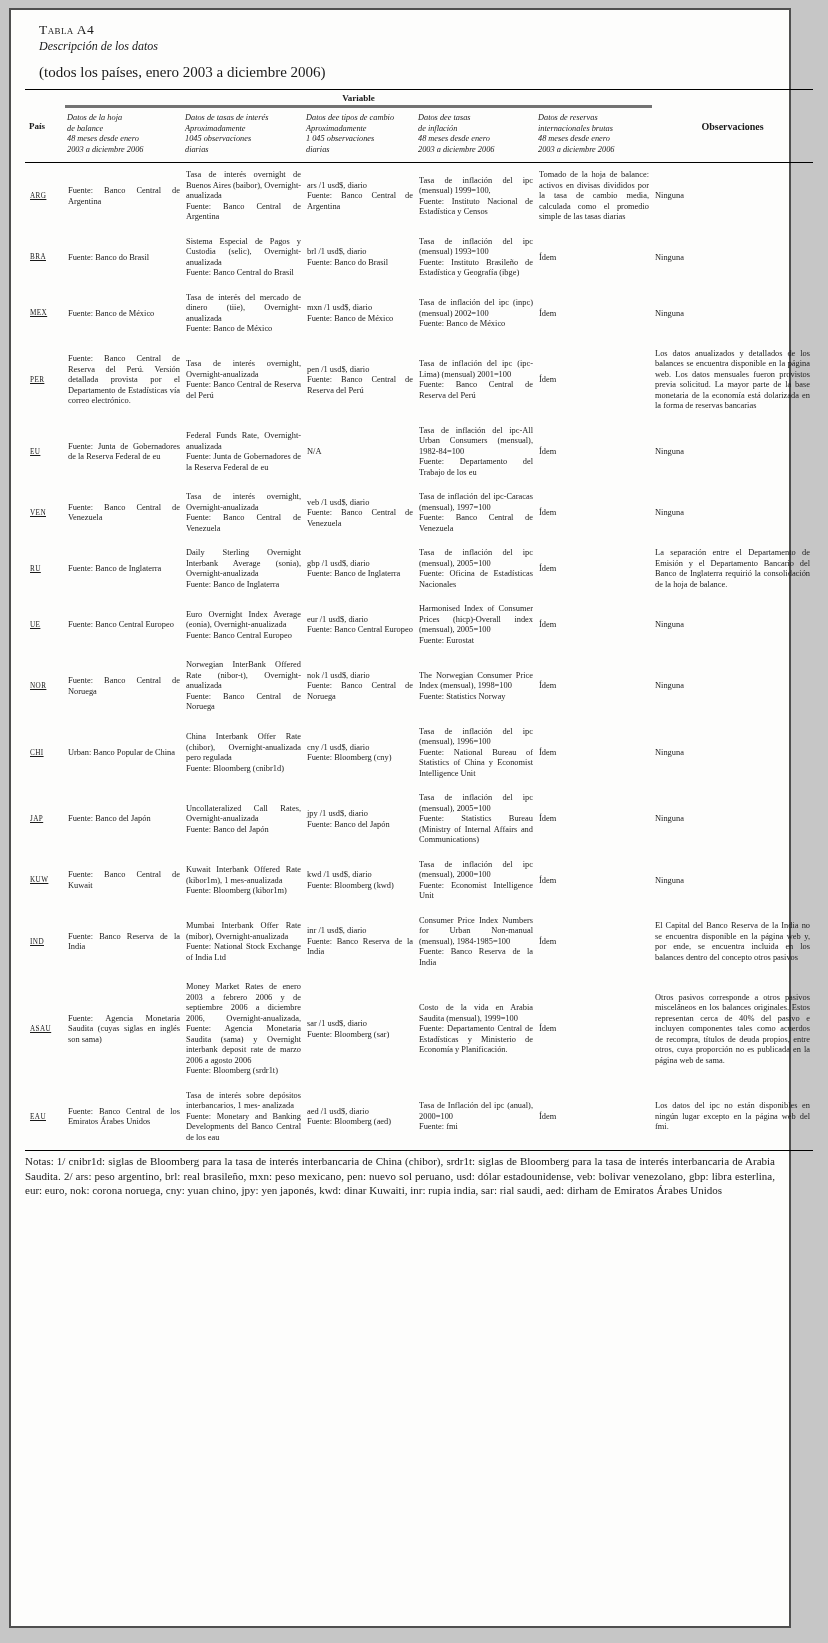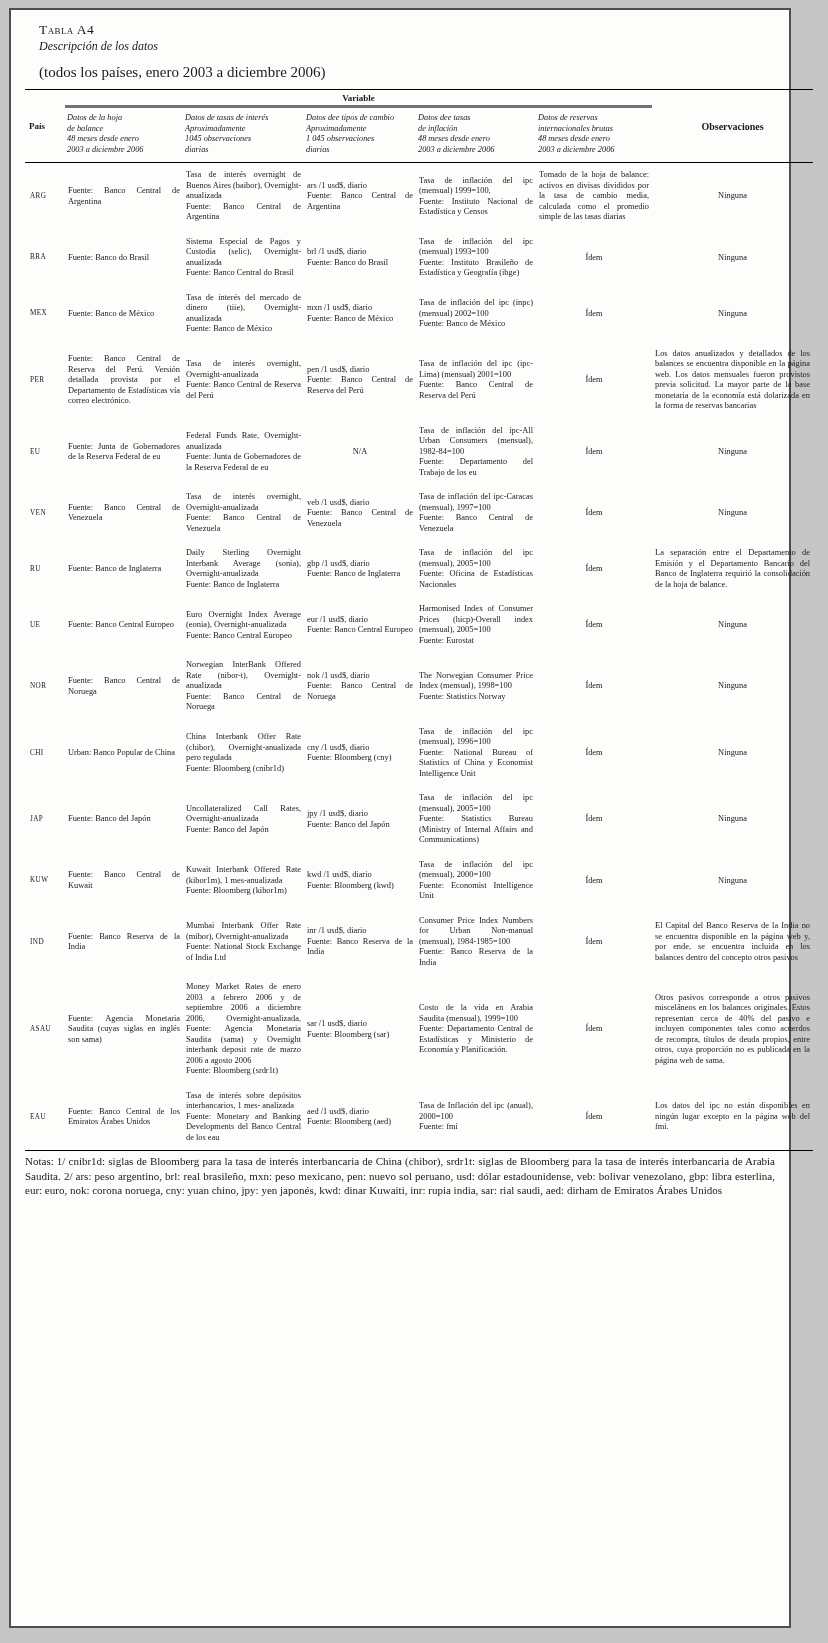--- a/index.html
+++ b/index.html
@@ -95,22 +95,23 @@
     padding: 7px 3px;
     hyphens: auto;
   }
   tbody td.col-code {
     font-size: 7.2px;
     letter-spacing: 0.4px;
     text-transform: uppercase;
     text-align: left;
     white-space: normal;
     padding-left: 5px;
-  }
-  tbody td.center { text-align: center; }
+    text-decoration: underline;
+  }
+  tbody td.center { }
   .notes {
     font-size: 11px;
     line-height: 1.3;
     text-align: justify;
     padding-top: 3px;
     white-space: normal;
   }
 </style>
 </head>
 <body>

